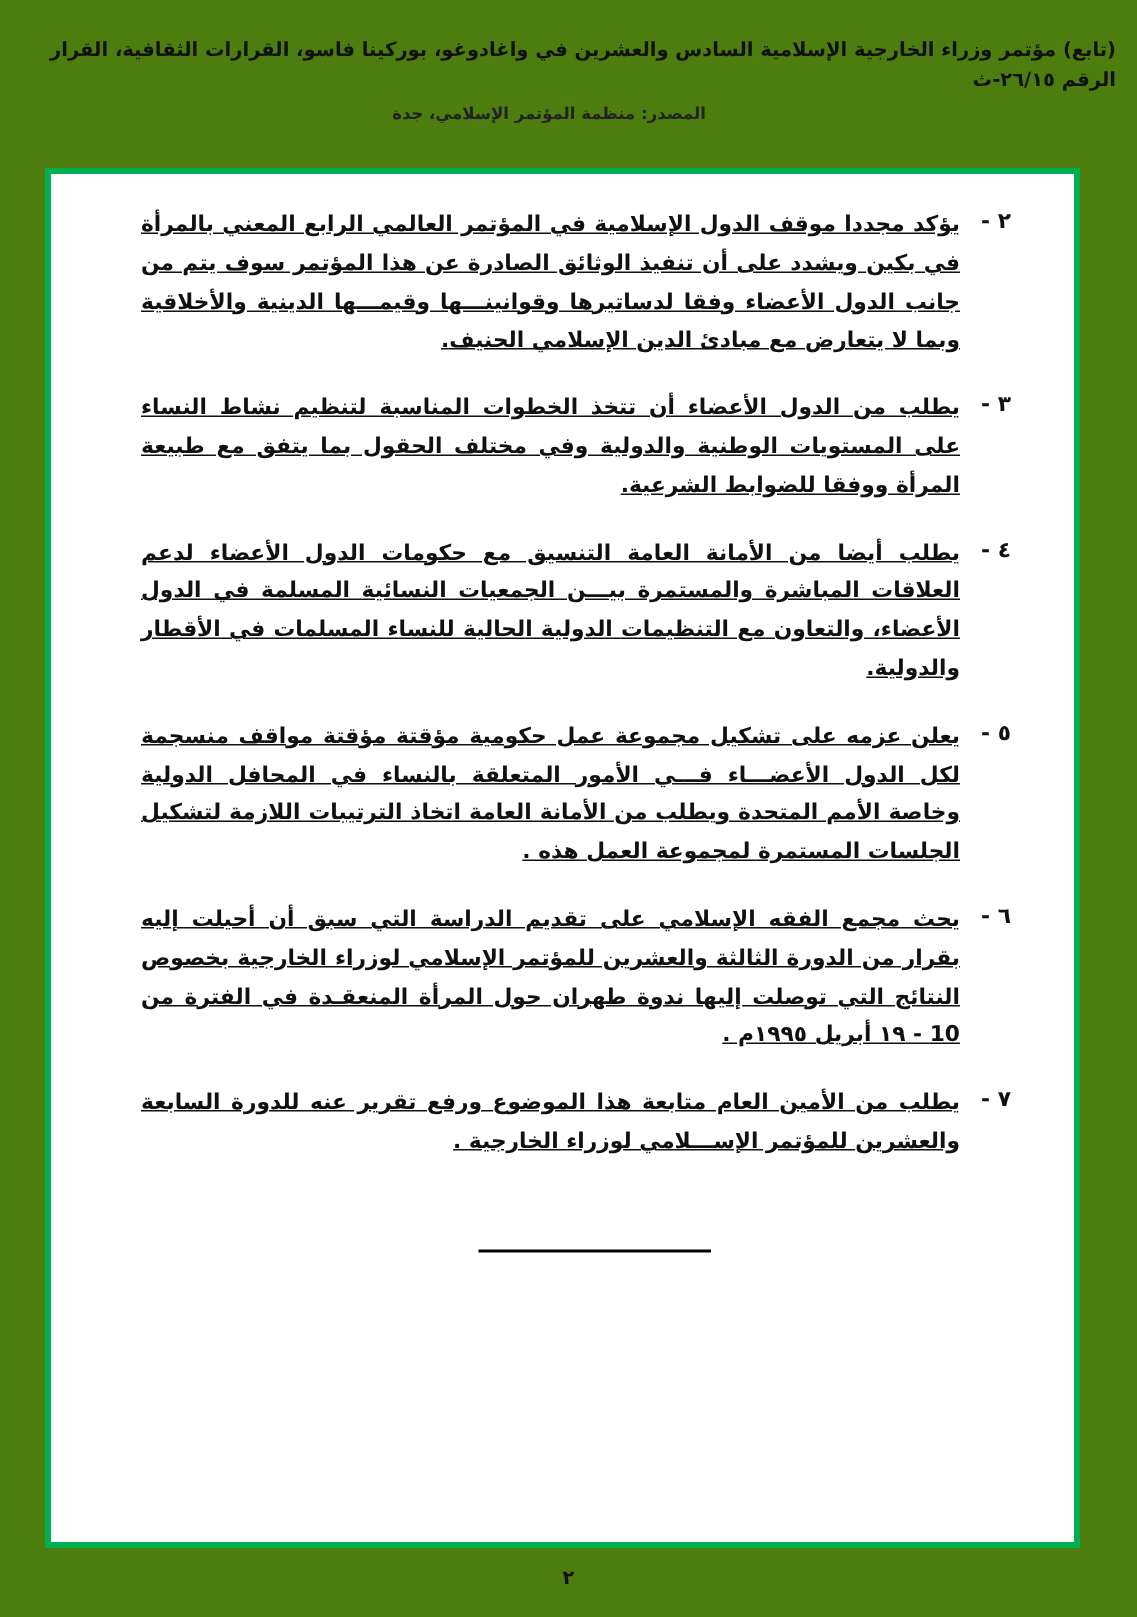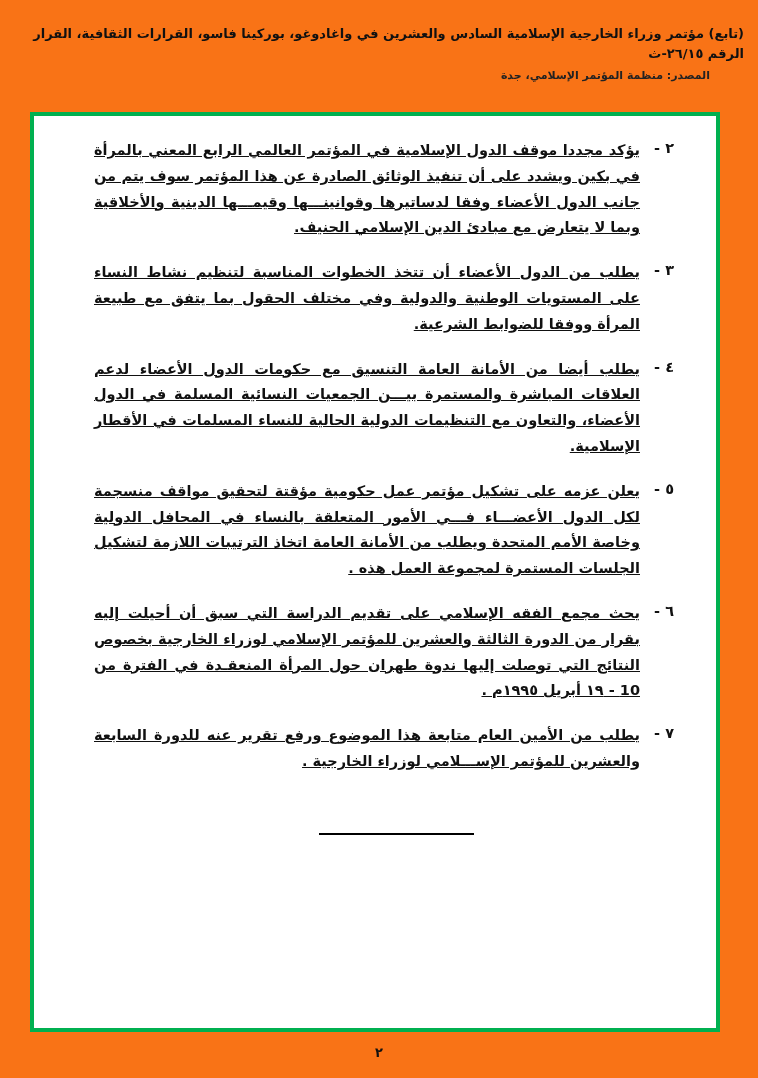--- a/index.html
+++ b/index.html
@@ -5,38 +5,38 @@
   html, body {
     margin: 0;
     padding: 0;
     background: #ffffff;
     font-family: "DejaVu Sans", sans-serif;
   }
   .page {
     position: relative;
     width: 758px;
     height: 1078px;
-    background: #f97316;
+    background: #4d7c0f;
     overflow: hidden;
     direction: rtl;
   }
   .header-line {
     padding: 24px 14px 0 14px;
     font-size: 13px;
     font-weight: bold;
     color: #111;
     text-align: right;
     line-height: 1.5;
   }
   .source-line {
     padding: 6px 48px 0 22px;
     font-size: 11px;
     font-weight: bold;
     color: #222;
-    text-align: right;
+    text-align: center;
   }
   .green-box {
     position: absolute;
     top: 112px;
     left: 30px;
     right: 38px;
     height: 920px;
     border: 4px solid #00b050;
     box-sizing: border-box;
     background: #ffffff;
@@ -106,26 +106,26 @@
         <p class="text">يؤكد مجددا موقف الدول الإسلامية في المؤتمر العالمي الرابع المعني بالمرأة في بكين ويشدد على أن تنفيذ الوثائق الصادرة عن هذا المؤتمر سوف يتم من جانب الدول الأعضاء وفقا لدساتيرها وقوانينـــها وقيمـــها الدينية والأخلاقية وبما لا يتعارض مع مبادئ الدين الإسلامي الحنيف.</p>
       </div>
 
       <div class="paragraph">
         <span class="num">٣ -</span>
         <p class="text">يطلب من الدول الأعضاء أن تتخذ الخطوات المناسبة لتنظيم نشاط النساء على المستويات الوطنية والدولية وفي مختلف الحقول بما يتفق مع طبيعة المرأة ووفقا للضوابط الشرعية.</p>
       </div>
 
       <div class="paragraph">
         <span class="num">٤ -</span>
-        <p class="text">يطلب أيضا من الأمانة العامة التنسيق مع حكومات الدول الأعضاء لدعم العلاقات المباشرة والمستمرة بيـــن الجمعيات النسائية المسلمة في الدول الأعضاء، والتعاون مع التنظيمات الدولية الحالية للنساء المسلمات في الأقطار الإسلامية.</p>
+        <p class="text">يطلب أيضا من الأمانة العامة التنسيق مع حكومات الدول الأعضاء لدعم العلاقات المباشرة والمستمرة بيـــن الجمعيات النسائية المسلمة في الدول الأعضاء، والتعاون مع التنظيمات الدولية الحالية للنساء المسلمات في الأقطار والدولية.</p>
       </div>
 
       <div class="paragraph">
         <span class="num">٥ -</span>
-        <p class="text">يعلن عزمه على تشكيل مؤتمر عمل حكومية مؤقتة لتحقيق مواقف منسجمة لكل الدول الأعضـــاء فـــي الأمور المتعلقة بالنساء في المحافل الدولية وخاصة الأمم المتحدة ويطلب من الأمانة العامة اتخاذ الترتيبات اللازمة لتشكيل الجلسات المستمرة لمجموعة العمل هذه .</p>
+        <p class="text">يعلن عزمه على تشكيل مجموعة عمل حكومية مؤقتة مؤقتة مواقف منسجمة لكل الدول الأعضـــاء فـــي الأمور المتعلقة بالنساء في المحافل الدولية وخاصة الأمم المتحدة ويطلب من الأمانة العامة اتخاذ الترتيبات اللازمة لتشكيل الجلسات المستمرة لمجموعة العمل هذه .</p>
       </div>
 
       <div class="paragraph">
         <span class="num">٦ -</span>
         <p class="text">يحث مجمع الفقه الإسلامي على تقديم الدراسة التي سبق أن أحيلت إليه بقرار من الدورة الثالثة والعشرين للمؤتمر الإسلامي لوزراء الخارجية بخصوص النتائج التي توصلت إليها ندوة طهران حول المرأة المنعقـدة في الفترة من 10 - ١٩ أبريل ١٩٩٥م .</p>
       </div>
 
       <div class="paragraph">
         <span class="num">٧ -</span>
         <p class="text">يطلب من الأمين العام متابعة هذا الموضوع ورفع تقرير عنه للدورة السابعة والعشرين للمؤتمر الإســـلامي لوزراء الخارجية .</p>

